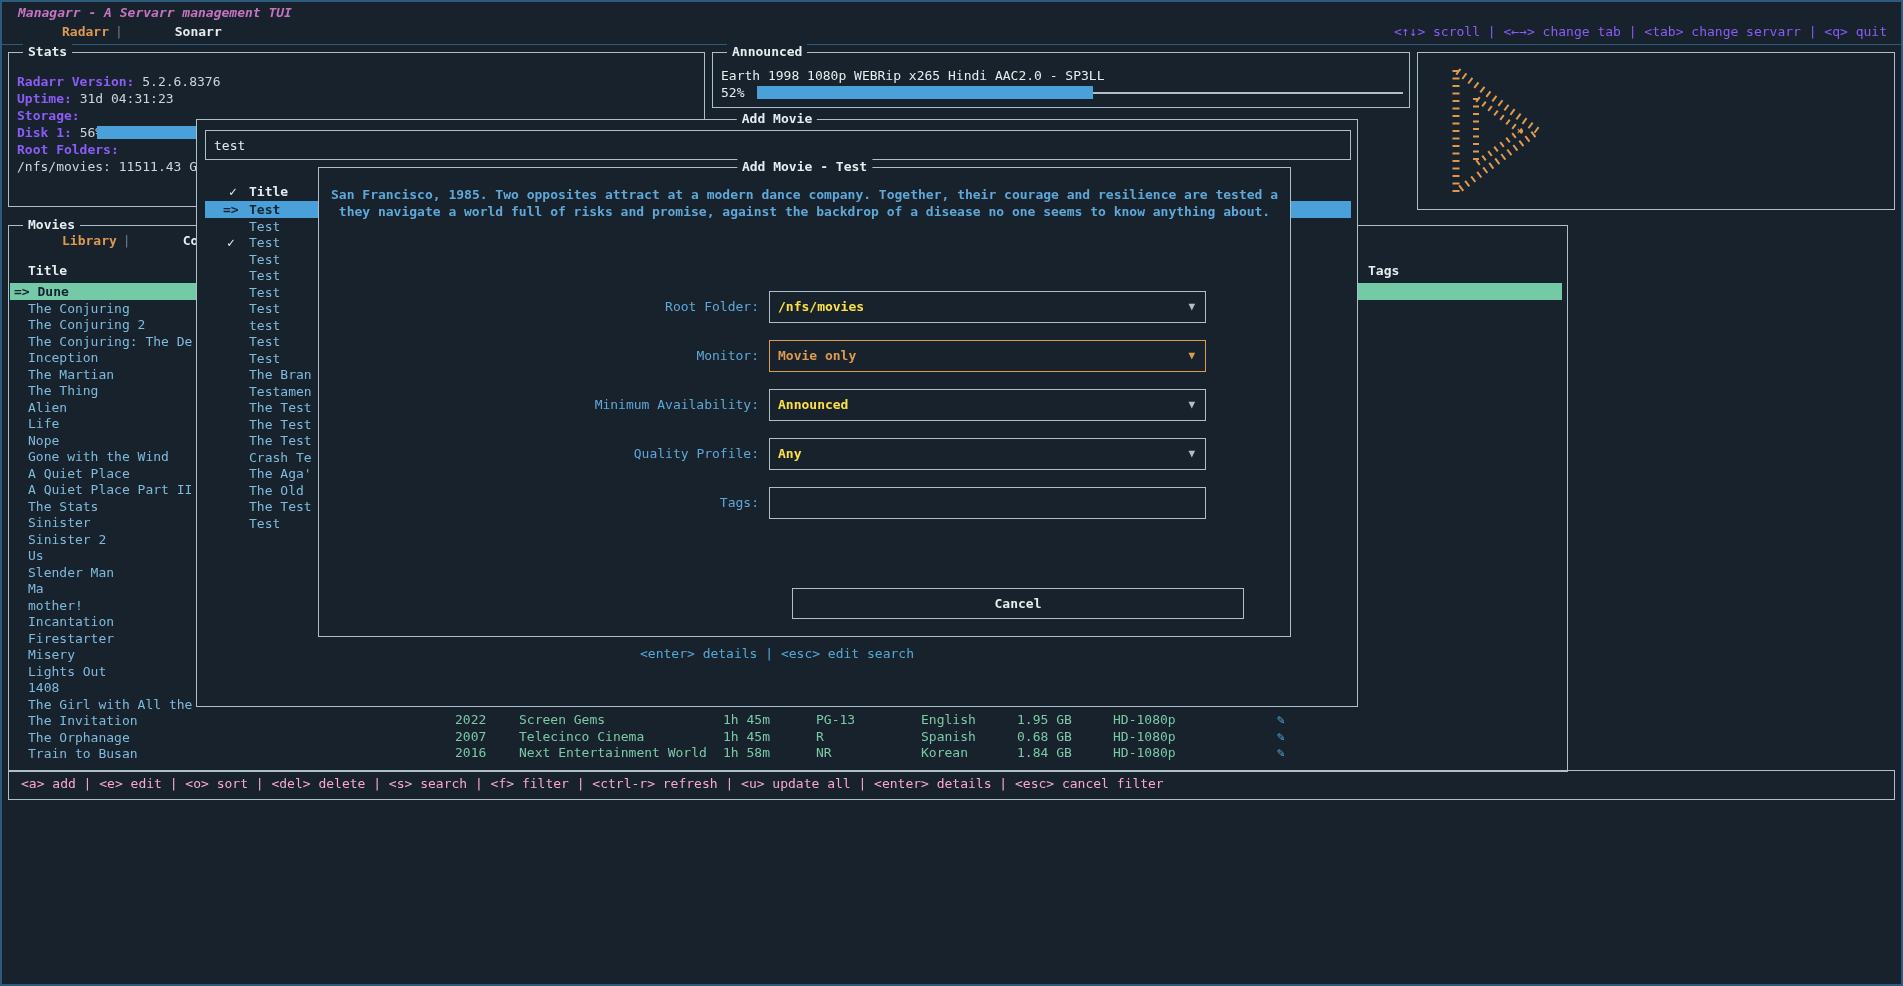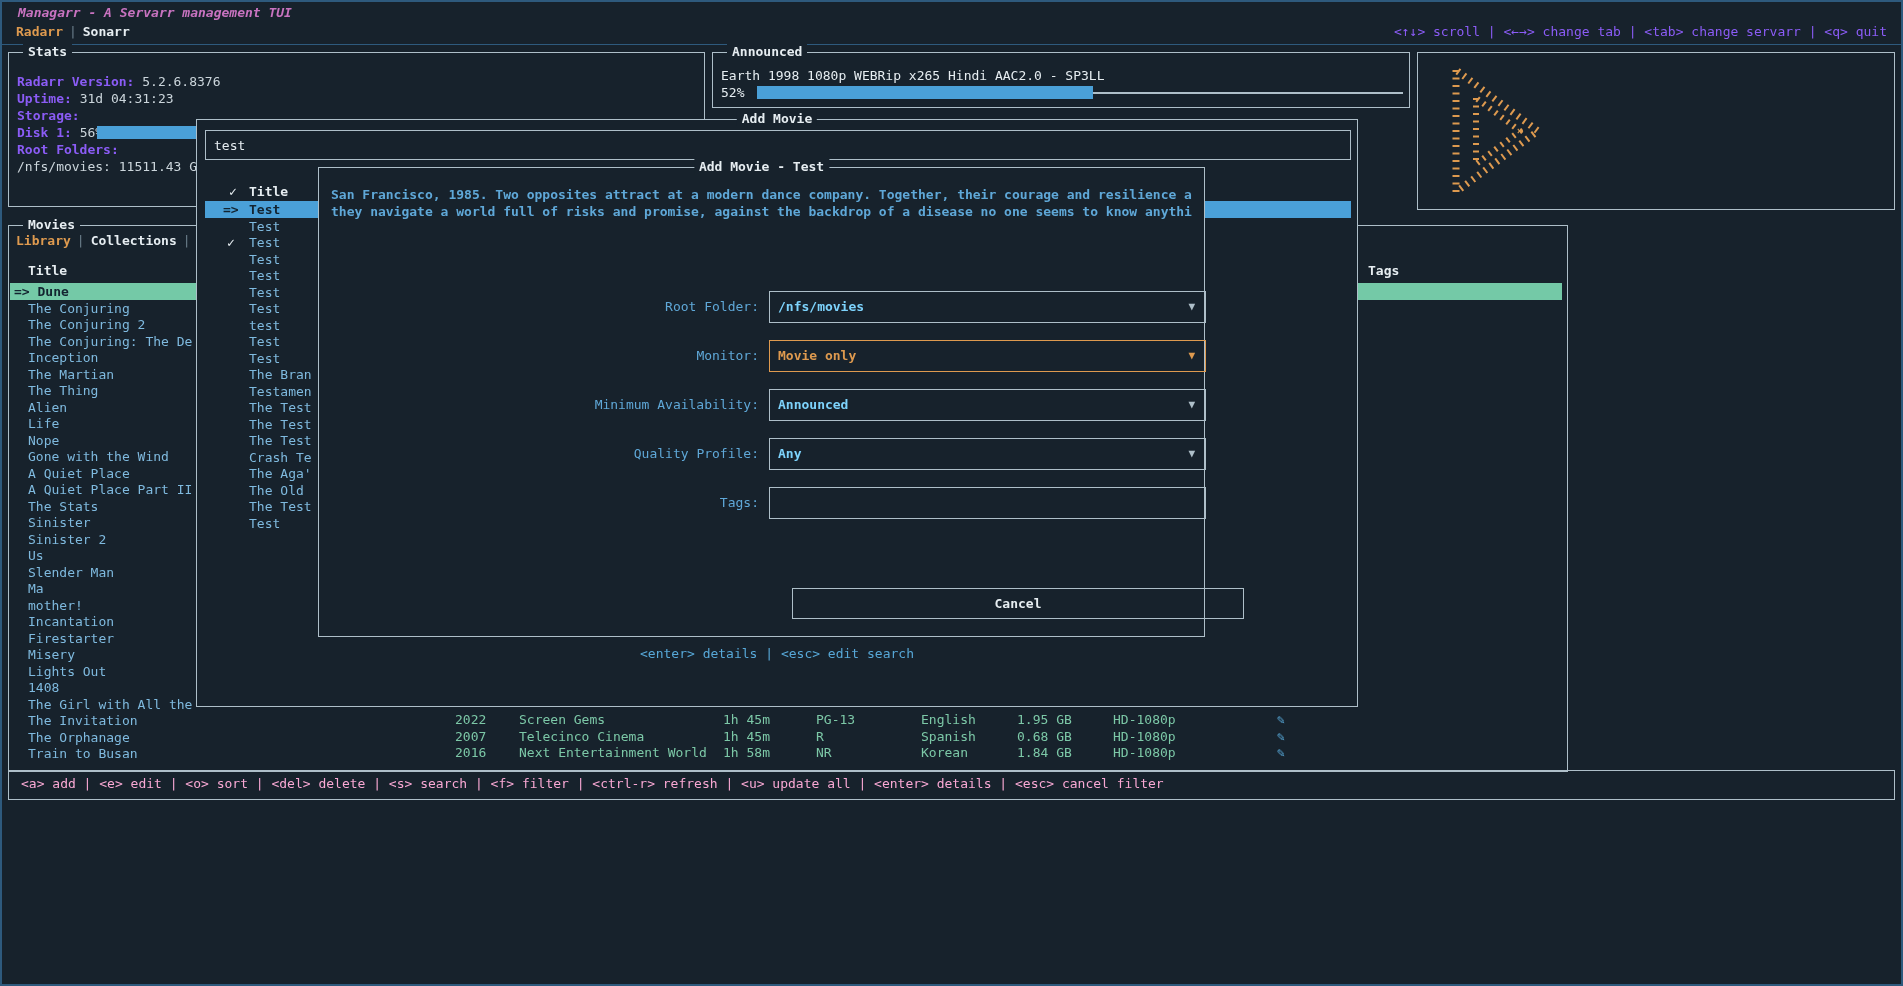--- a/index.html
+++ b/index.html
@@ -5,21 +5,21 @@
   * { box-sizing: border-box; }
   body { margin:0; background:#0e161d; }
   .screen {
     position:relative; width:1903px; height:986px; background:#17222c;
     font-family:"DejaVu Sans Mono","Liberation Mono",monospace;
     font-size:13px; color:#ccd6dc; overflow:hidden;
   }
   .app-frame { position:absolute; inset:0; border:2px solid #2e5a7d; z-index:0; pointer-events:none; }
   .app-title { position:absolute; left:18px; top:5px; color:#c873c0; font-weight:bold; font-style:italic; z-index:2; white-space:nowrap; }
   .tabs-row { position:absolute; left:16px; top:24px; z-index:2; font-weight:bold; white-space:nowrap; }
-  .tab { color:#e6edf1; }
+  .tab { color:#e6edf1;margin-left:46px; }
   .tab.active { color:#de9a4f; }
   .tab-sep { color:#6b7f8c; font-weight:normal; padding:0 6px; }
   .header-keys { position:absolute; right:16px; top:24px; color:#8b5cf6; z-index:2; white-space:nowrap; }
   .top-divider { position:absolute; left:2px; right:2px; top:44px; border-top:1px solid #2e5a7d; z-index:1; }
 
   .box { position:absolute; border:1px solid #aebfc9; z-index:1; }
   .box-title { position:absolute; top:-9px; left:14px; background:#17222c; padding:0 5px; font-weight:bold; color:#e6edf1; white-space:nowrap; }
   .box-title.center { left:50%; transform:translateX(-50%); }
 
   #stats-box { left:8px; top:52px; width:697px; height:155px;padding-left:28px; }
@@ -62,27 +62,27 @@
   #res-head-chk { left:32px; }
   #res-head-title { left:52px; }
   .rrow { position:absolute; left:8px; width:1146px; height:17px; line-height:17px; }
   .rrow .t { position:absolute; left:44px; color:#7fbadf; white-space:nowrap; }
   .rrow .chk { position:absolute; left:22px; color:#e6edf1; }
   .rrow.sel { background:#4aa0d8; }
   .rrow.sel .t { color:#132430; font-weight:bold; }
   .rrow .pre { position:absolute; left:18px; color:#132430; font-weight:bold; }
   #popup-help { position:absolute; left:0; right:0; top:526px; text-align:center; color:#57a8d8; }
 
-  #modal { position:absolute; left:318px; top:167px; width:887px; height:470px;
+  #modal { position:absolute; left:318px; top:167px; width:973px; height:470px;
            background:#17222c; border:1px solid #aebfc9; z-index:10; }
   .overview { position:absolute; left:12px; right:12px; text-align:center; color:#5fa8d8; font-weight:bold; white-space:nowrap; overflow:hidden; }
   #ov1 { top:19px; } #ov2 { top:36px; }
   .flabel { position:absolute; left:0; width:440px; text-align:right; color:#5fa8d8; height:32px; line-height:32px; white-space:nowrap; }
   .ffield { position:absolute; left:450px; width:437px; height:32px; border:1px solid #aebfc9; }
-  .ffield .val { position:absolute; left:8px; top:0; height:30px; line-height:30px; font-weight:bold; color:#7dd3fc; white-space:nowrap; }
+  .ffield .val { position:absolute; left:8px; top:0; height:30px; line-height:30px; font-weight:bold; color:#fde047; white-space:nowrap; }
   .ffield .arrow { position:absolute; right:10px; top:0; height:30px; line-height:30px; font-size:11px; color:#aebfc9; }
   .ffield.focus { border-color:#de9a4f; }
   .ffield.focus .val, .ffield.focus .arrow { color:#de9a4f; }
   .btn { position:absolute; top:420px; height:31px; border:1px solid #aebfc9; text-align:center;
          line-height:29px; font-weight:bold; color:#e6edf1; }
   #btn-add { left:7px; width:459px; }
   #btn-cancel { left:473px; width:452px; }
 </style>
 </head>
 <body>

